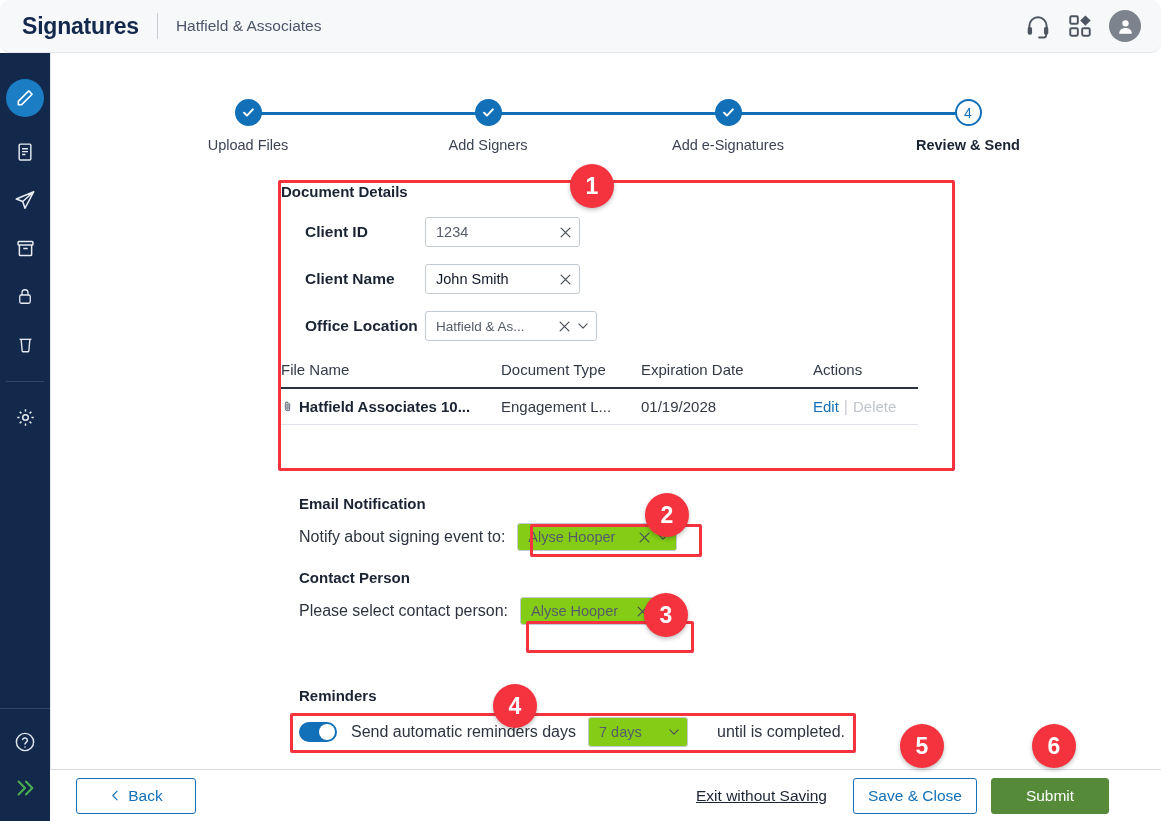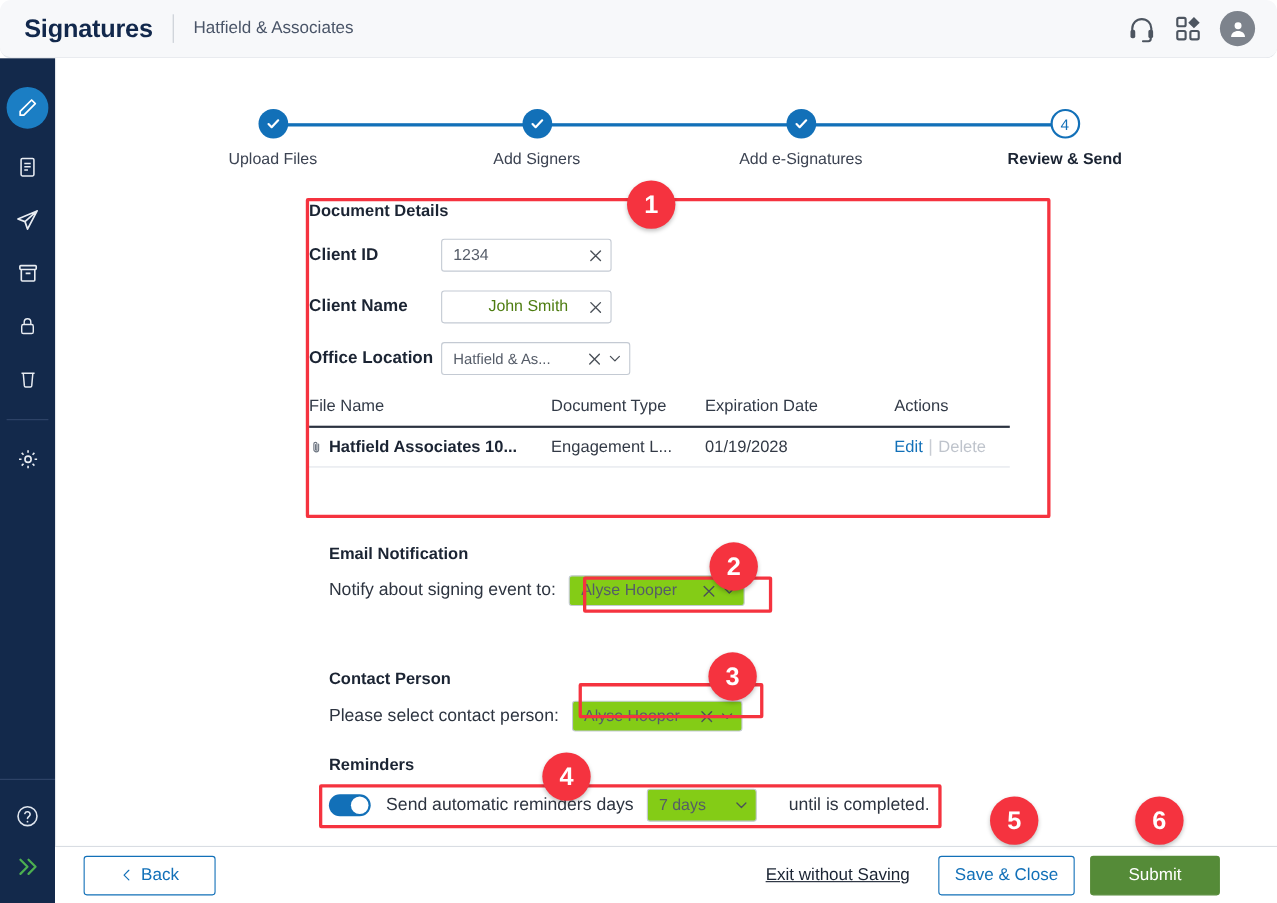--- a/index.html
+++ b/index.html
@@ -83,31 +83,31 @@
     font-size: 14px; font-weight: normal;
   }
   .step-label {
     margin-top: 11px; font-size: 14.5px; color: #3c4352; white-space: nowrap;
   }
   .step-label.bold { font-weight: bold; color: #1b2433; }
 
   
   .doc-panel { position: absolute; left: 230px; top: 130px; width: 672px; }
   .section-title { font-size: 15px; font-weight: bold; color: #1b2433; }
-  .field-row { display: flex; align-items: center; margin-top: 17px; }
+  .field-row { display: flex; align-items: center; margin-top: 17px; padding-left: 24px; }
   .field-label {
     width: 120px; font-size: 15.5px; font-weight: bold; color: #1b2433;
   }
   .input-box {
     width: 155px; height: 30px; border: 1px solid #c4cad3; border-radius: 3px;
     background: #fff; display: flex; align-items: center; padding: 0 6px 0 10px;
     cursor: text;
   }
   .input-val { flex: 1; font-size: 14.5px; color: #555c68; }
-  .input-val.placeholder { color: #4d7c0f; margin-left: 32px; }
+  .input-val.placeholder { color: #0f172a; }
   .ibtn { width: 15px; height: 15px; color: #4a5058; cursor: pointer; flex: none; }
   .ibtn.chev { width: 14px; height: 14px; margin-left: 4px; }
   .input-box.small-text .input-val { font-size: 13.5px; }
 
   
   .file-table { margin-top: 20px; width: 637px; }
   .ft-head {
     display: flex; padding-bottom: 9px; border-bottom: 2px solid #2b3240;
   }
   .ft-head div { font-size: 15px; color: #323a47; }
@@ -378,21 +378,21 @@
           <svg class="ibtn" viewBox="0 0 24 24" fill="none" stroke="currentColor" stroke-width="2" stroke-linecap="round">
               <path d="M5 5l14 14M19 5L5 19"></path>
             </svg>
           <svg class="ibtn chev" viewBox="0 0 24 24" fill="none" stroke="currentColor" stroke-width="2" stroke-linecap="round" stroke-linejoin="round">
               <path d="M5 8.5l7 7 7-7"></path>
             </svg>
         </div>
       </div>
     </div>
 
-    <div class="lbl-block" style="top:556px;">
+    <div class="lbl-block" style="top:516px;">
       <div class="section-title">Contact Person</div>
       <div class="inline-row">
         <span class="inline-label">Please select contact person:</span>
         <div class="select-box" style="width:155px; margin-left:12px;">
           <span class="select-val" style="flex:1;">Alyse Hooper</span>
           <svg class="ibtn" viewBox="0 0 24 24" fill="none" stroke="currentColor" stroke-width="2" stroke-linecap="round">
               <path d="M5 5l14 14M19 5L5 19"></path>
             </svg>
           <svg class="ibtn chev" viewBox="0 0 24 24" fill="none" stroke="currentColor" stroke-width="2" stroke-linecap="round" stroke-linejoin="round">
               <path d="M5 8.5l7 7 7-7"></path>

